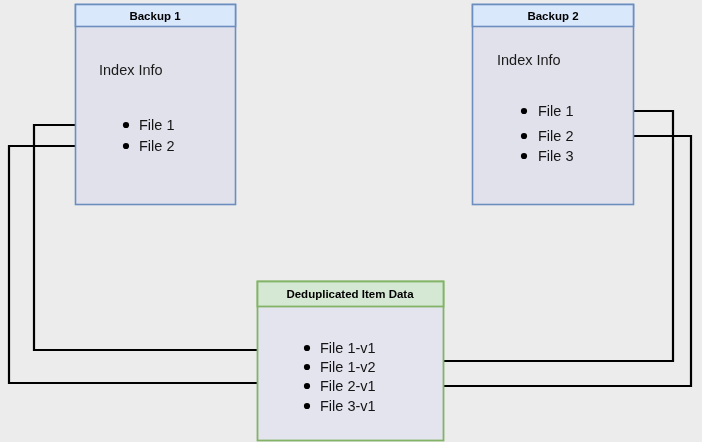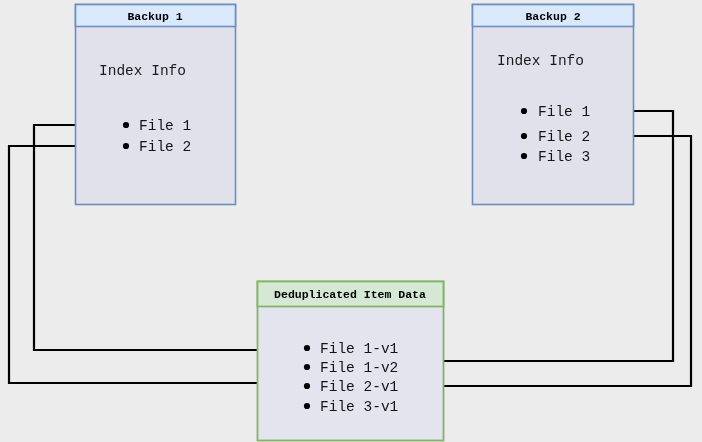--- a/index.html
+++ b/index.html
@@ -10,21 +10,20 @@
     width: 702px;
     height: 442px;
     background: #ececec;
     font-family: "Liberation Sans", sans-serif;
     overflow: hidden;
   }
   #diagram-root {
     position: relative;
     width: 702px;
     height: 442px;
-    font-family: Liberation Mono, monospace;
   }
   svg.diagram {
     position: absolute;
     top: 0;
     left: 0;
     width: 702px;
     height: 442px;
   }
   .box-title {
     font-size: 11.5px;

